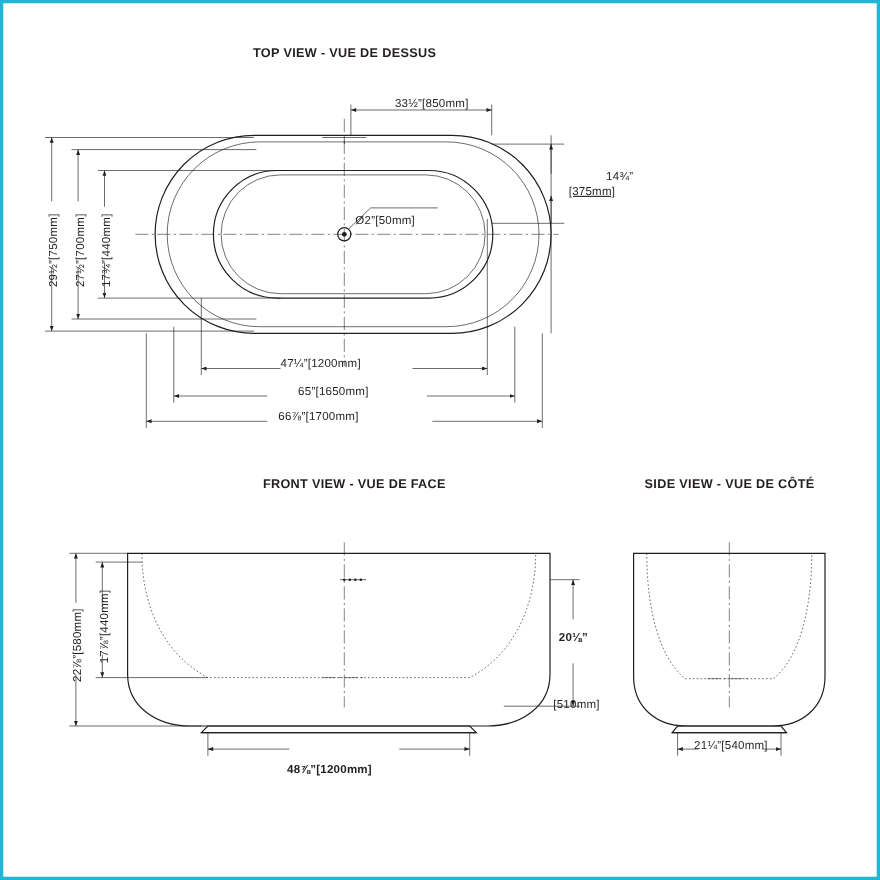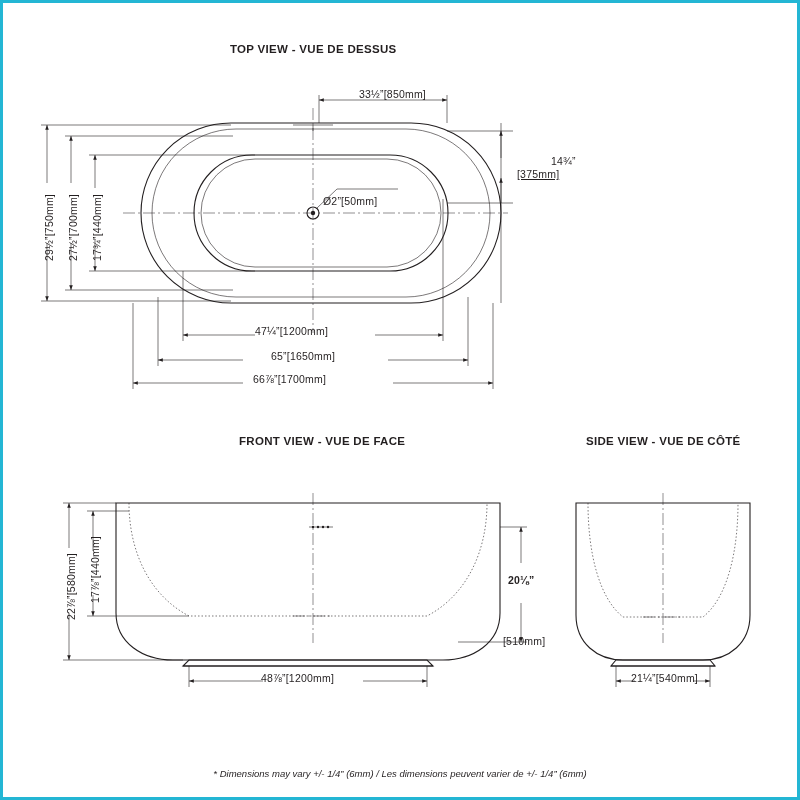--- a/index.html
+++ b/index.html
@@ -214,19 +214,18 @@
   <div class="label" style="left:250px;top:370px;">66⅞”[1700mm]</div>
 
   <div class="title" style="left:236px;top:432px;">FRONT VIEW - VUE DE FACE</div>
 
   <div class="label vert" style="left:62px;top:617px;">22⅞”[580mm]</div>
   <div class="label vert" style="left:86px;top:600px;">17⅞”[440mm]</div>
 
   <div class="label" style="left:505px;top:571px;font-weight:bold;">20⅛”</div>
   <div class="label" style="left:500px;top:584px;margin-top:48px;">[510mm]</div>
 
-  <div class="label" style="left:258px;top:669px;">48⅞”[1200mm]</div>
+  <div class="label" style="left:258px;top:691px;font-weight:bold;">48⅞”[1200mm]</div>
 
   <div class="title" style="left:583px;top:432px;">SIDE VIEW - VUE DE CÔTÉ</div>
   <div class="label" style="left:628px;top:669px;">21¼”[540mm]</div>
 
-  <div class="footer">* Dimensions may vary +/- 1/4” (6mm) / Les dimensions peuvent varier de +/- 1/4” (6mm)</div>
 </div>
 
 </body></html>

